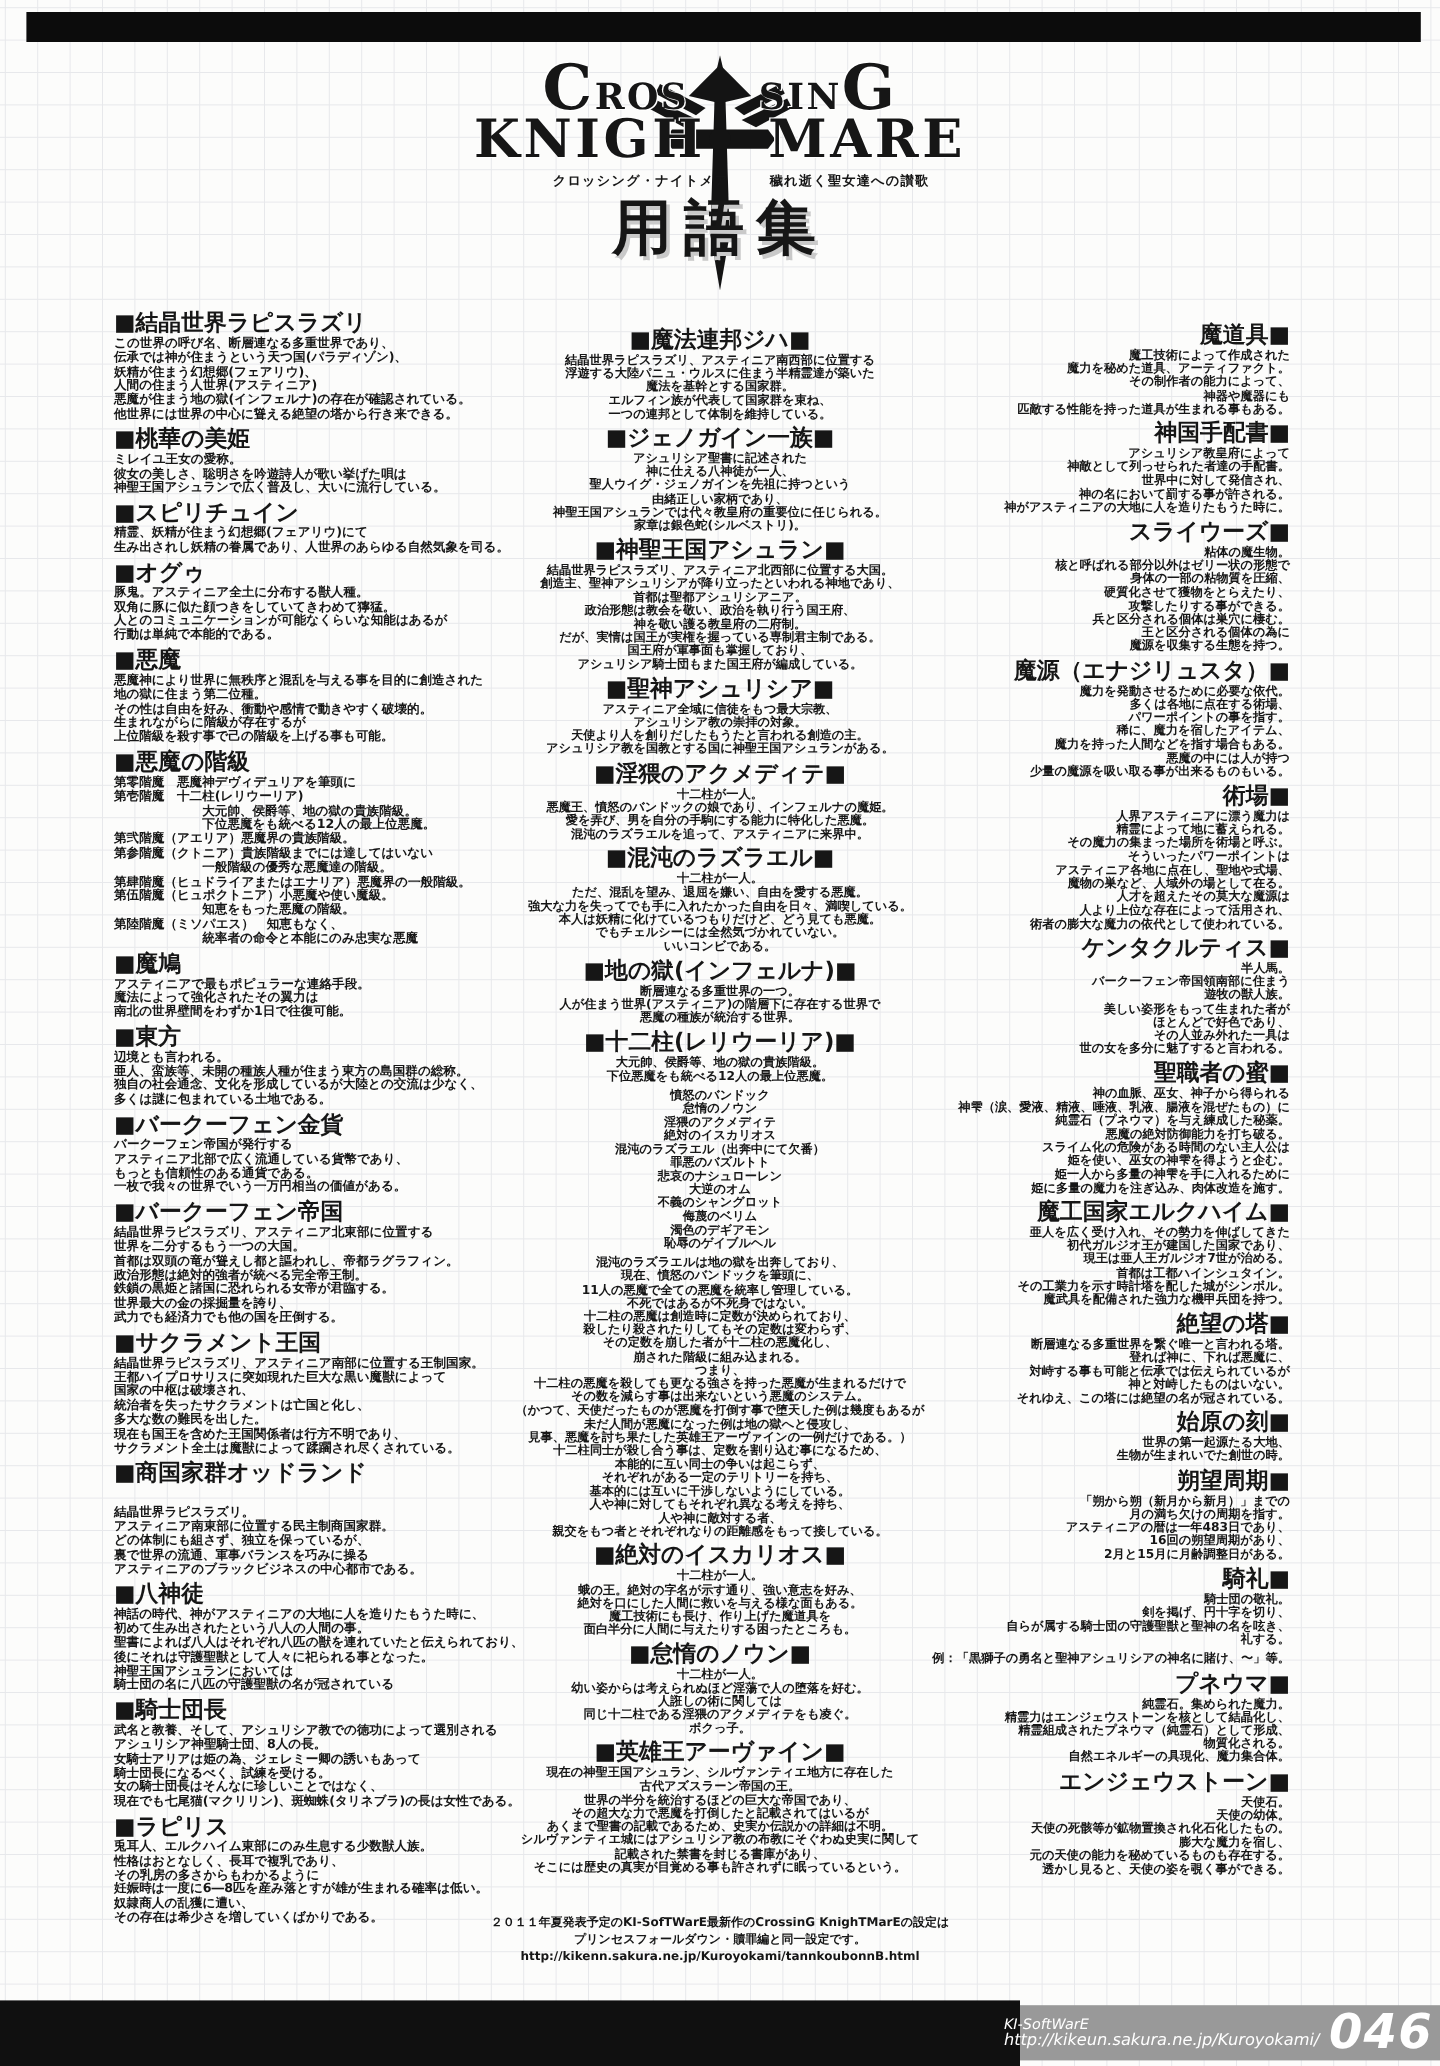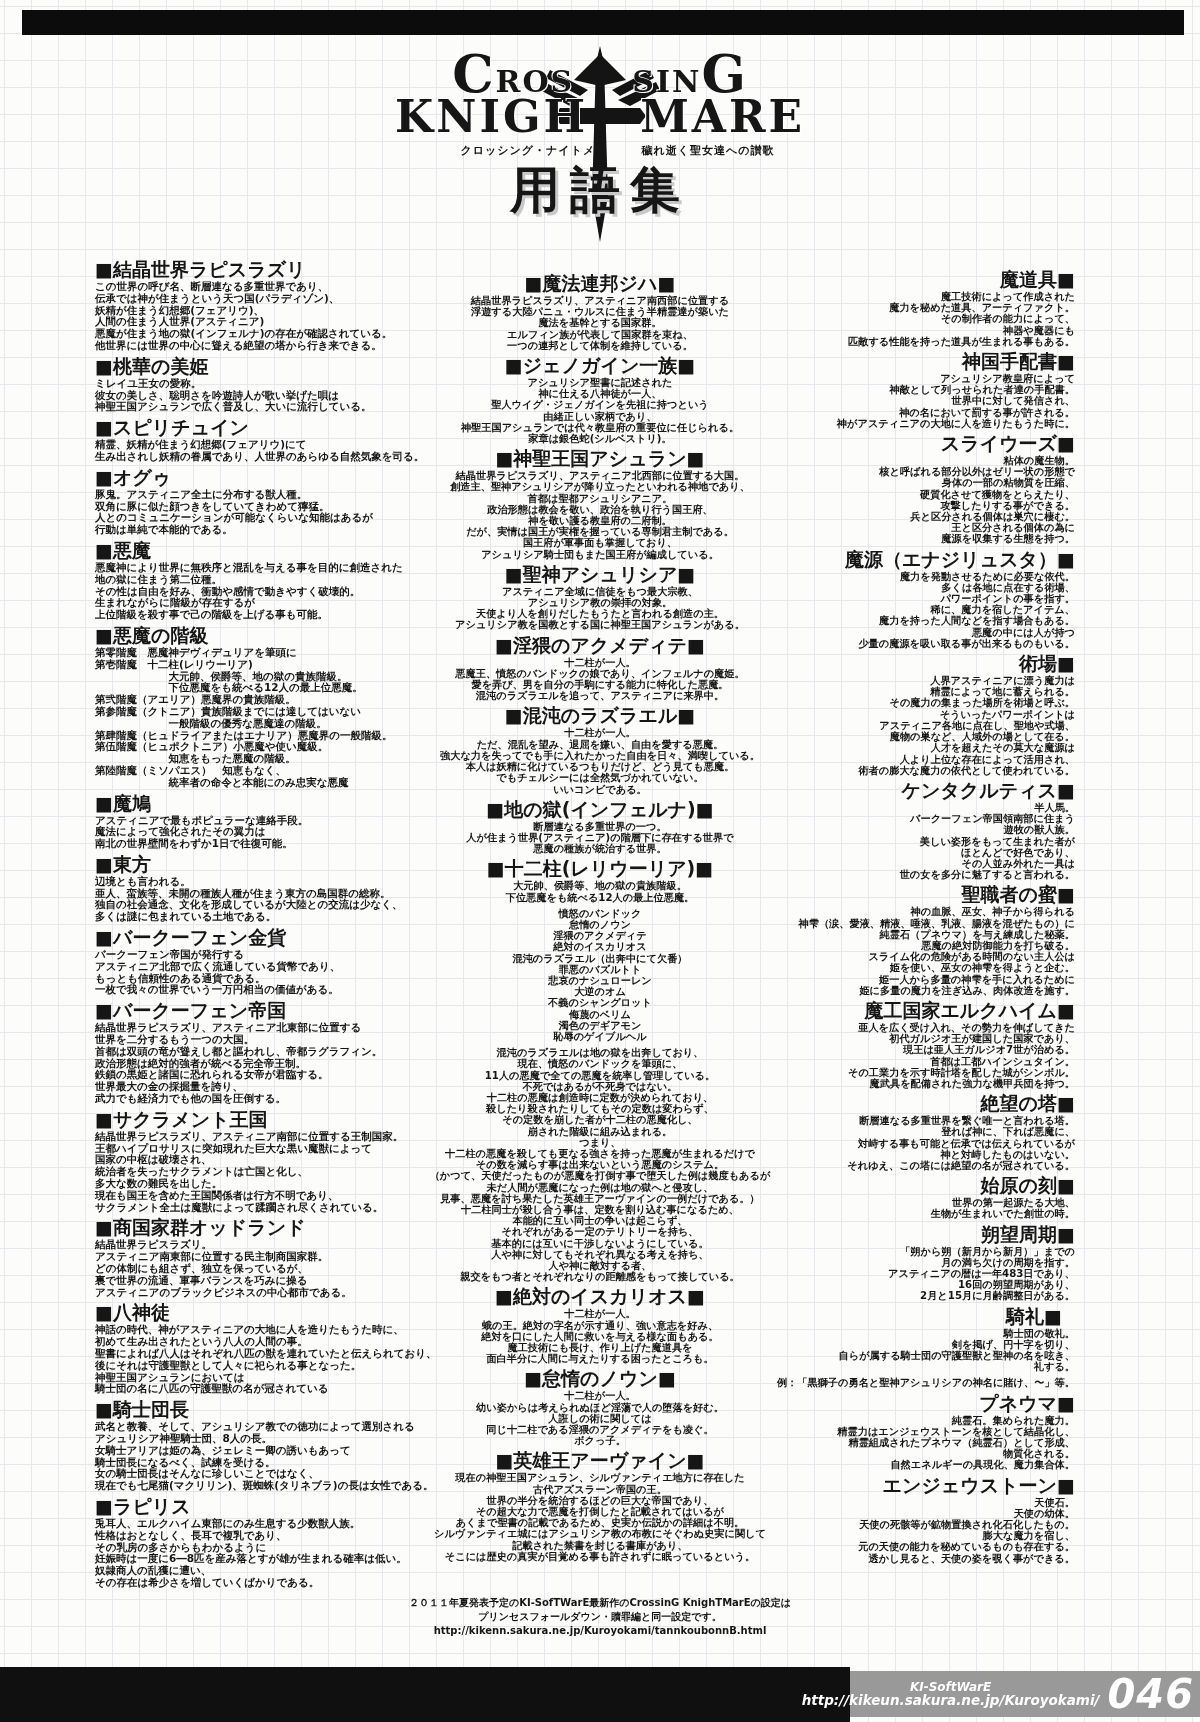--- a/index.html
+++ b/index.html
@@ -58,21 +58,21 @@
 
   
   .footnote{position:absolute;left:0;right:0;top:1596px;text-align:center;
     font-size:10px;line-height:14px;font-weight:700;z-index:1;}
   .bar-black{position:absolute;left:0;top:1667px;width:850px;height:55px;background:#101010;z-index:3;}
   .bar-gray{
     position:absolute;left:850px;right:0;top:1671px;height:46px;background:#999;
     display:flex;justify-content:flex-end;align-items:center;gap:8px;
     padding-right:6px;box-sizing:border-box;color:#fff;z-index:3;
   }
-  .bar-texts{text-align:center;font-weight:700;font-style:italic;line-height:13px;}
+  .bar-texts{text-align:left;font-weight:400;font-style:italic;line-height:13px;}
   .bar-brand{font-size:12px;}
   .bar-url{font-size:13.5px;}
   .bar-pageno{font-size:40px;line-height:40px;font-weight:900;font-style:italic;letter-spacing:1px;}
 </style>
 </head>
 <body>
 
 <div class="page">
 
   <div class="topbar"></div>
@@ -184,21 +184,21 @@
         <h3 class="term" style="margin: 4px 0px 2px;">■サクラメント王国</h3>
         <div class="line">結晶世界ラピスラズリ、アスティニア南部に位置する王制国家。</div>
         <div class="line">王都ハイプロサリスに突如現れた巨大な黒い魔獣によって</div>
         <div class="line">国家の中枢は破壊され、</div>
         <div class="line">統治者を失ったサクラメントは亡国と化し、</div>
         <div class="line">多大な数の難民を出した。</div>
         <div class="line">現在も国王を含めた王国関係者は行方不明であり、</div>
         <div class="line">サクラメント全土は魔獣によって蹂躙され尽くされている。</div>
       </section>
       <section class="entry">
-        <h3 class="term" style="margin: 4px 0px 2px;">■商国家群オッドランド</h3>
+        <h3 class="term" style="margin: 4px 0px 18px;">■商国家群オッドランド</h3>
         <div class="line">結晶世界ラピスラズリ。</div>
         <div class="line">アスティニア南東部に位置する民主制商国家群。</div>
         <div class="line">どの体制にも組さず、独立を保っているが、</div>
         <div class="line">裏で世界の流通、軍事バランスを巧みに操る</div>
         <div class="line">アスティニアのブラックビジネスの中心都市である。</div>
       </section>
       <section class="entry">
         <h3 class="term" style="margin: 4px 0px 2px;">■八神徒</h3>
         <div class="line">神話の時代、神がアスティニアの大地に人を造りたもうた時に、</div>
         <div class="line">初めて生み出されたという八人の人間の事。</div>
@@ -447,21 +447,21 @@
       </section>
       <section class="entry">
         <h3 class="term" style="margin: 4px 0px 2px;">朔望周期■</h3>
         <div class="line">「朔から朔（新月から新月）」までの</div>
         <div class="line">月の満ち欠けの周期を指す。</div>
         <div class="line">アスティニアの暦は一年483日であり、</div>
         <div class="line">16回の朔望周期があり、</div>
         <div class="line">2月と15月に月齢調整日がある。</div>
       </section>
       <section class="entry">
-        <h3 class="term" style="margin: 4px 13px 2px;">騎礼■</h3>
+        <h3 class="term" style="margin: 4px 0px 2px;">騎礼■</h3>
         <div class="line">騎士団の敬礼。</div>
         <div class="line">剣を掲げ、円十字を切り、</div>
         <div class="line">自らが属する騎士団の守護聖獣と聖神の名を呟き、</div>
         <div class="line">礼する。</div>
         <div class="line blank"></div>
         <div class="line">例：「黒獅子の勇名と聖神アシュリシアの神名に賭け、〜」等。</div>
       </section>
       <section class="entry">
         <h3 class="term" style="margin: 4px 0px 2px;">プネウマ■</h3>
         <div class="line">純霊石。集められた魔力。</div>

